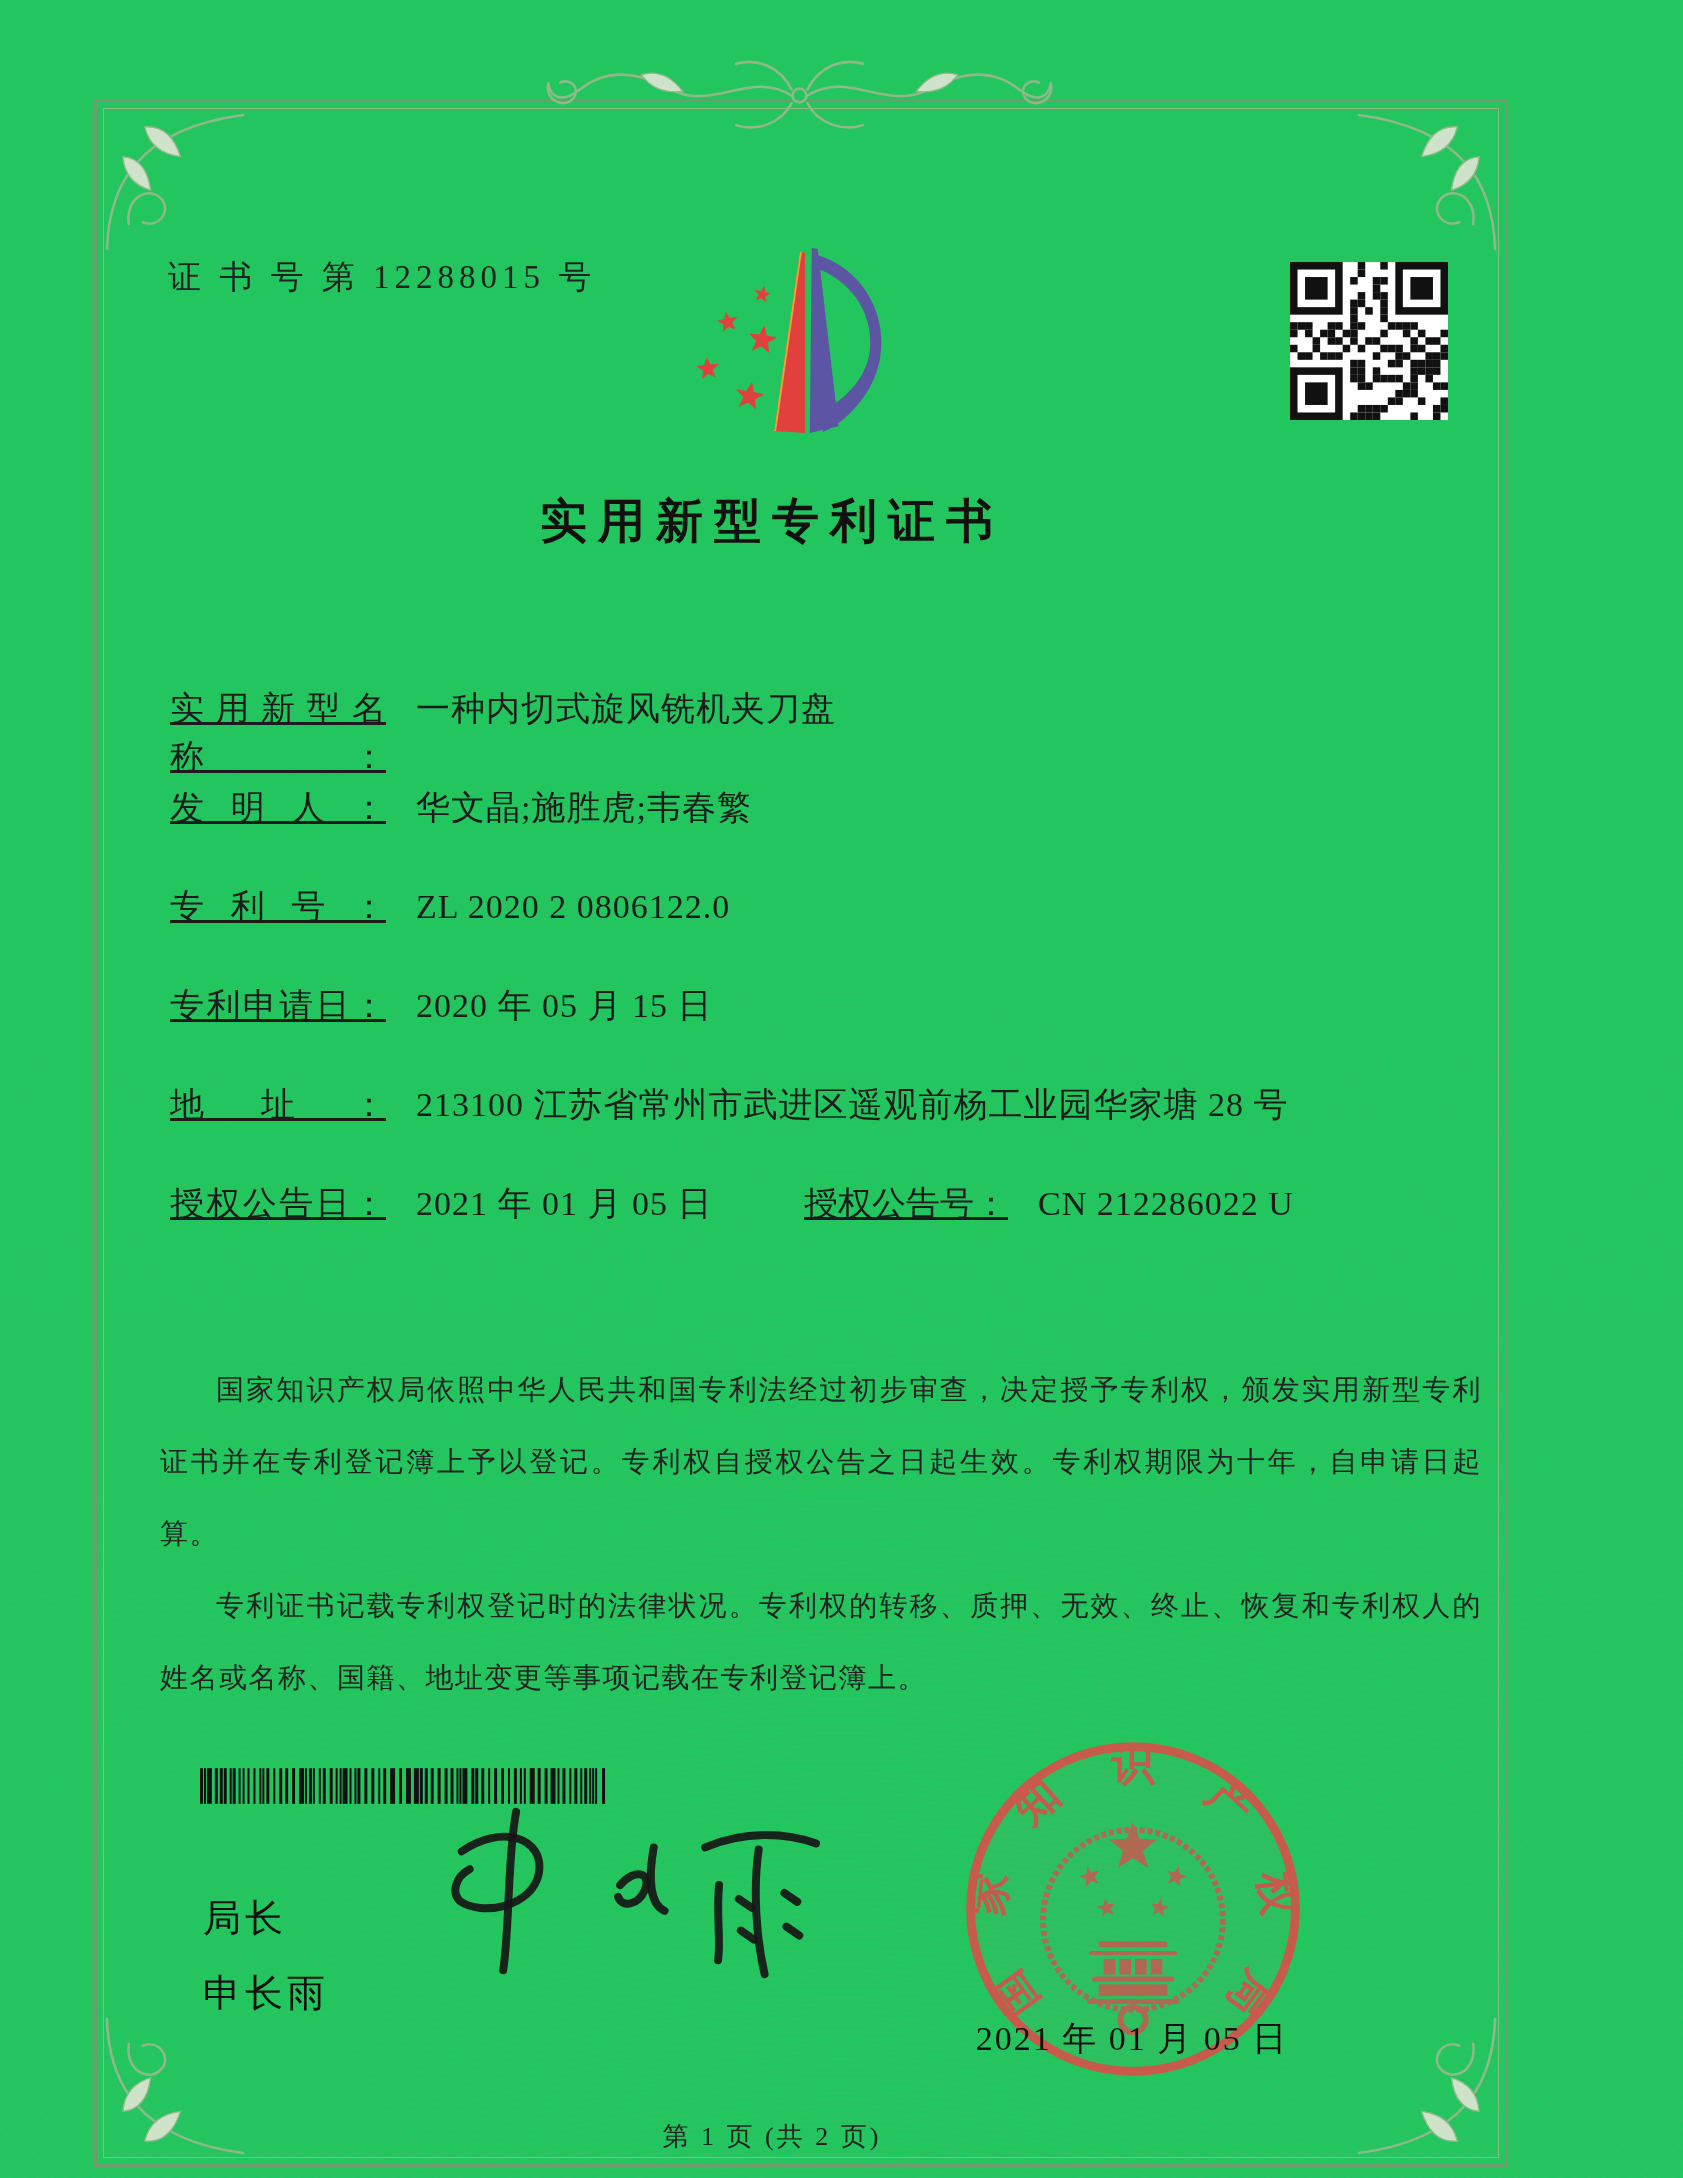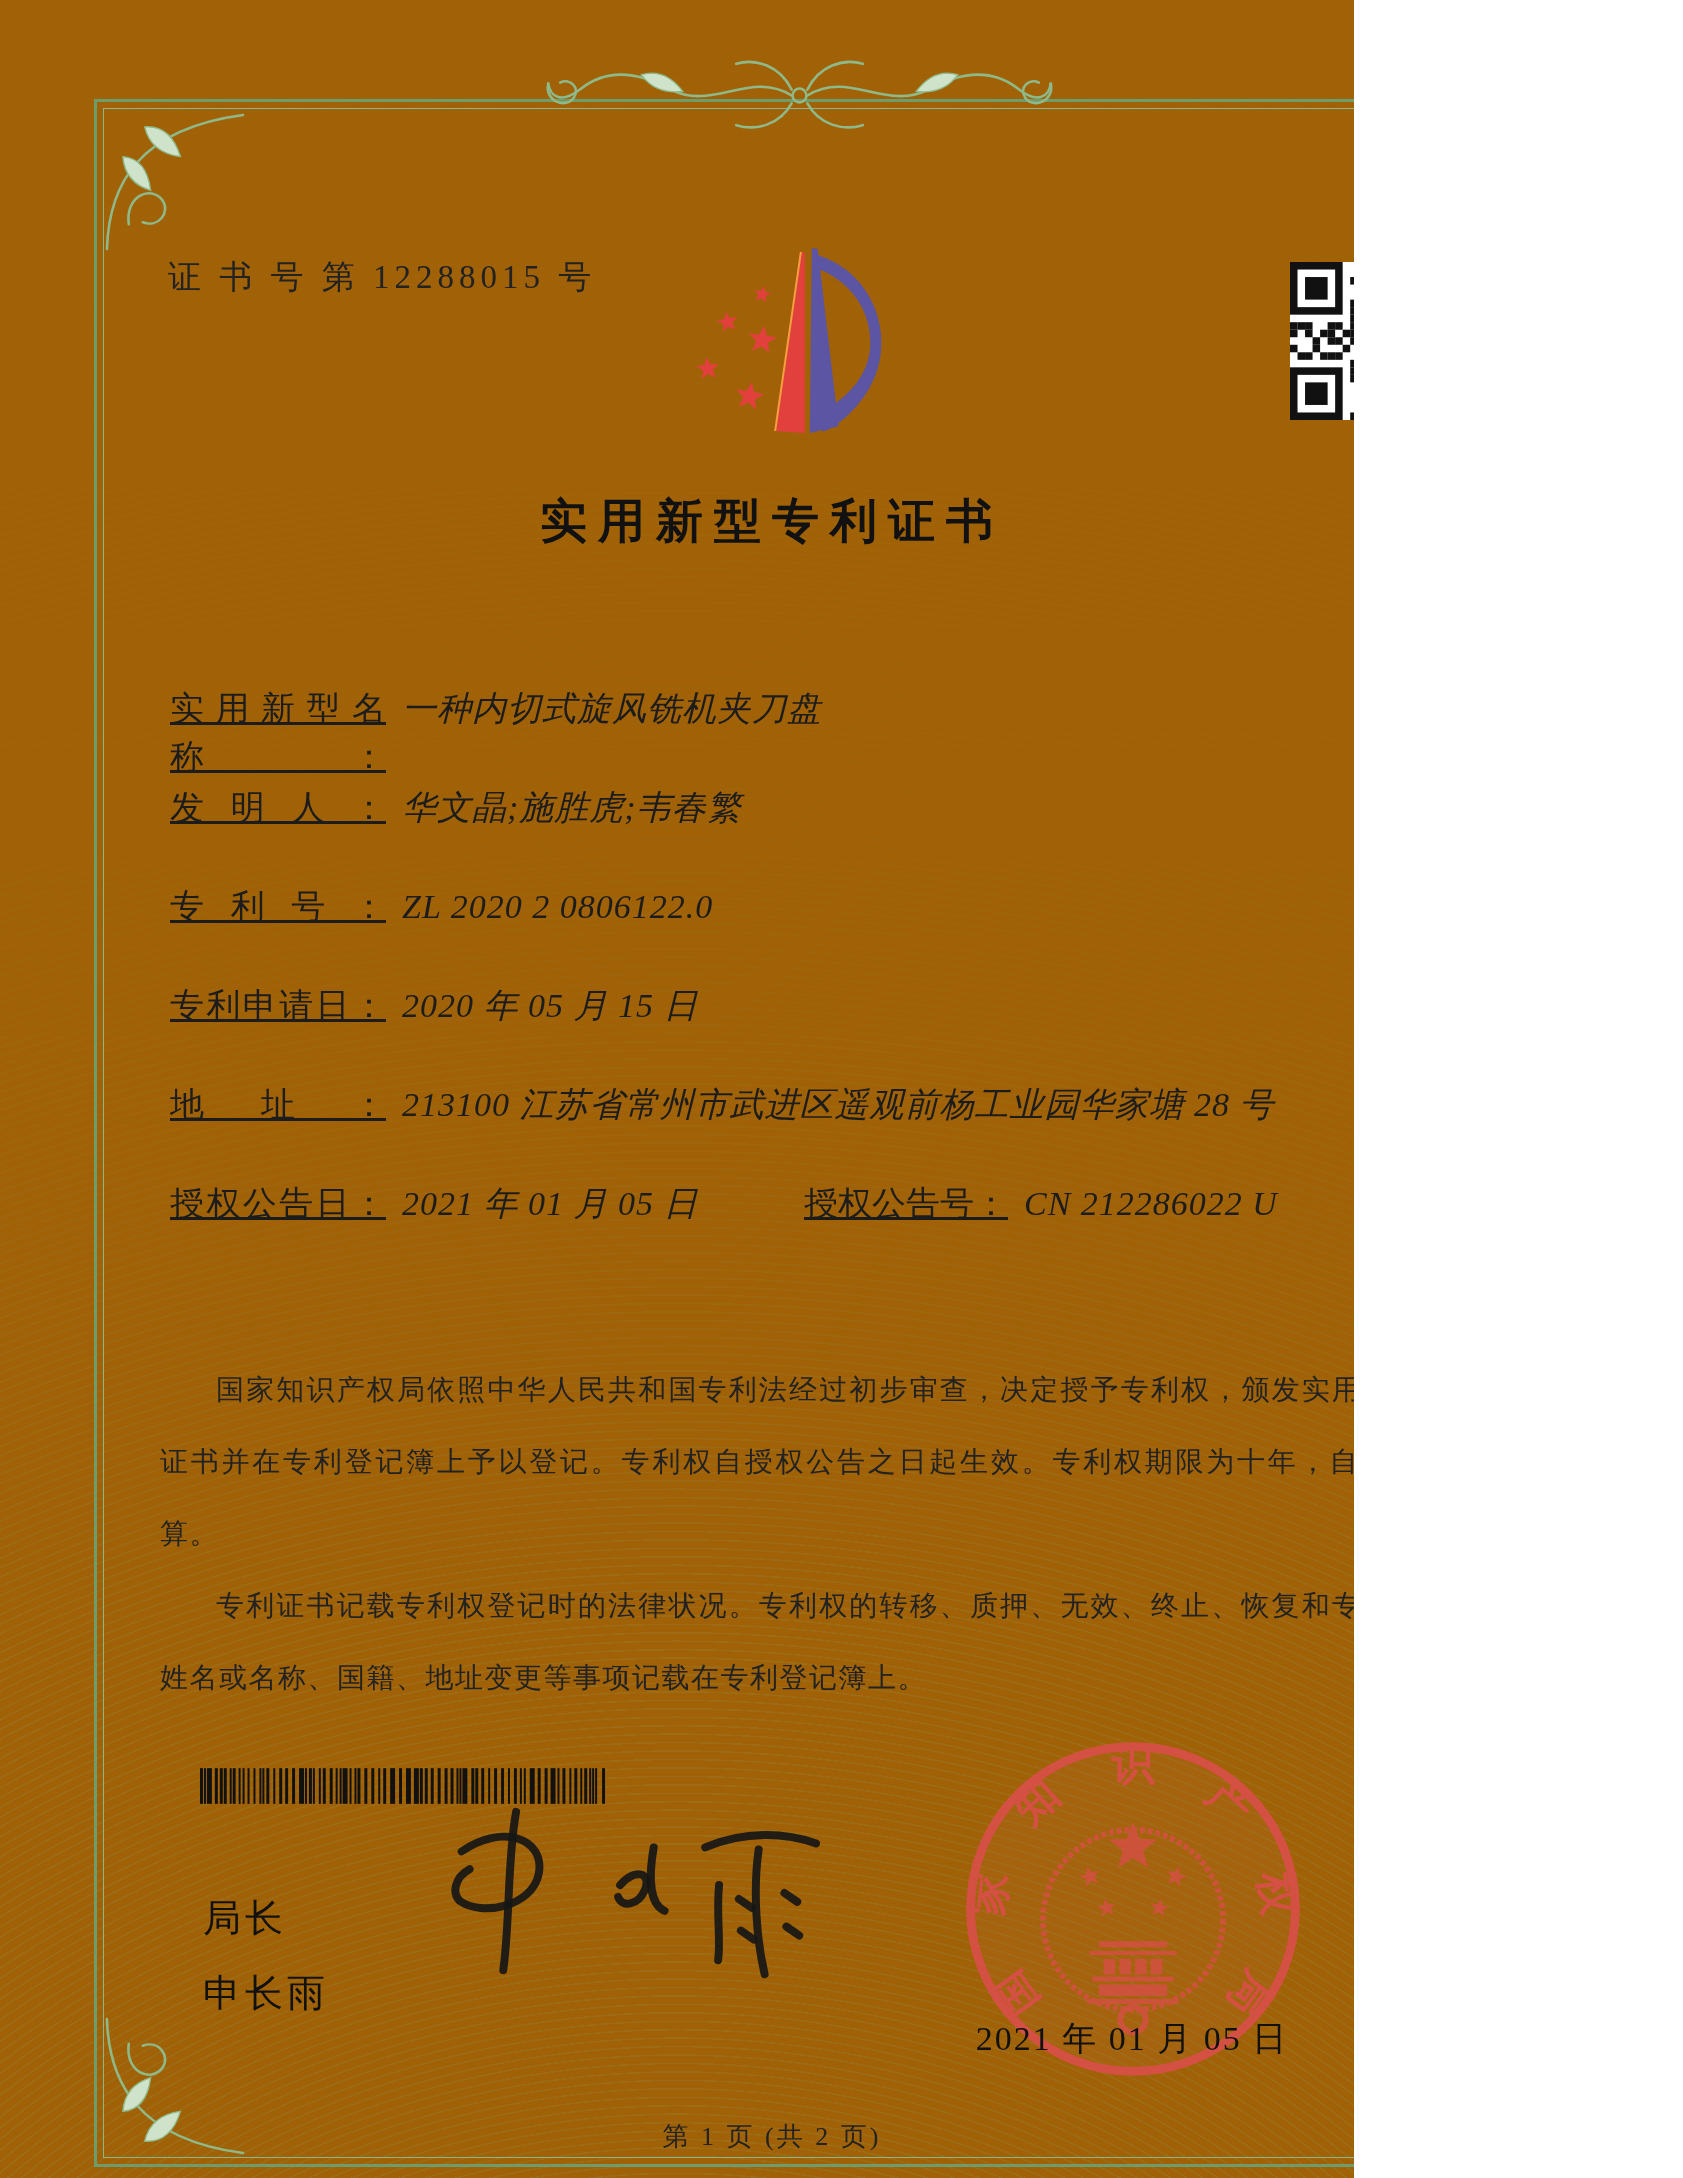--- a/index.html
+++ b/index.html
@@ -1,18 +1,18 @@
 <!DOCTYPE html>
 <html><head>
 <meta charset="utf-8">
 <style>
   * { margin:0; padding:0; box-sizing:border-box; }
   html,body { width:1683px; height:2178px; }
   body { font-family:"Liberation Serif","DejaVu Serif",serif; background:#ffffff; }
-  #page { position:relative; width:1354px; height:2178px; background:#a16207; overflow:hidden; color:#1c1c1c; }
+  #page { position:relative; width:1683px; height:2178px; background:#22c55e; overflow:hidden; color:#1c1c1c; }
 
   
   .waves { position:absolute; inset:0; pointer-events:none;
     background:repeating-radial-gradient(120% 70% at 50% 132%, rgba(122,178,132,.13) 0 1.6px, rgba(0,0,0,0) 1.6px 9px);
     -webkit-mask-image:linear-gradient(to bottom, rgba(0,0,0,.18) 0%, rgba(0,0,0,.2) 32%, rgba(0,0,0,.45) 55%, #000 74%, #000 100%);
     mask-image:linear-gradient(to bottom, rgba(0,0,0,.18) 0%, rgba(0,0,0,.2) 32%, rgba(0,0,0,.45) 55%, #000 74%, #000 100%);
   }
 
   
   .frame-outer { position:absolute; left:94px; top:99px; width:1414px; height:2068px; border:3px solid #6d9c6d; }
@@ -22,21 +22,21 @@
   .ornament .leaf { fill:#cfe3ca; stroke:#8fb989; stroke-width:1.4; }
 
   .cert-no { position:absolute; left:168px; top:255px; font-size:33px; letter-spacing:5px; color:#222; }
 
   .title { position:absolute; left:772px; top:490px; transform:translateX(-50%); white-space:nowrap;
            font-size:47px; font-weight:700; letter-spacing:11px; color:#111; }
 
   .fields { position:absolute; left:170px; top:685px; width:1327px; }
   .field-row { position:relative; height:99px; font-size:34px; line-height:48px; }
   .field-label { display:inline-block; width:216px; text-align:justify; text-align-last:justify; vertical-align:top;text-decoration:underline; }
-  .field-value { display:inline-block; margin-left:16px; letter-spacing:1px; vertical-align:top;font-style:italic; }
+  .field-value { display:inline-block; margin-left:30px; letter-spacing:1px; vertical-align:top; }
   .grant-no { position:absolute; left:634px; top:0; }
   .grant-no .field-label { width:auto; text-align-last:auto; }
 
   .body-text { position:absolute; left:160px; top:1354px; width:1322px; font-size:28px; line-height:72px;
                text-align:justify; letter-spacing:1.5px; color:#222; }
   .body-text p { text-indent:2em; }
 
   .barcode { position:absolute; left:200px; top:1768px; }
   .director-title { position:absolute; left:203px; top:1893px; font-family:"Liberation Sans","DejaVu Sans",sans-serif; font-size:38px; letter-spacing:4px; color:#111; }
   .director-name  { position:absolute; left:203px; top:1968px; font-family:"Liberation Sans","DejaVu Sans",sans-serif; font-size:38px; letter-spacing:4px; color:#111; }

